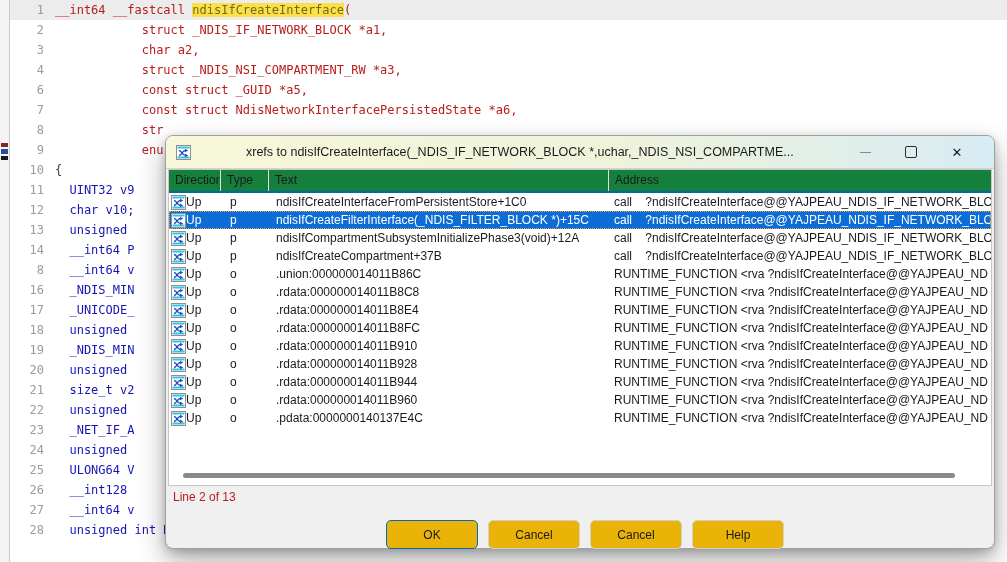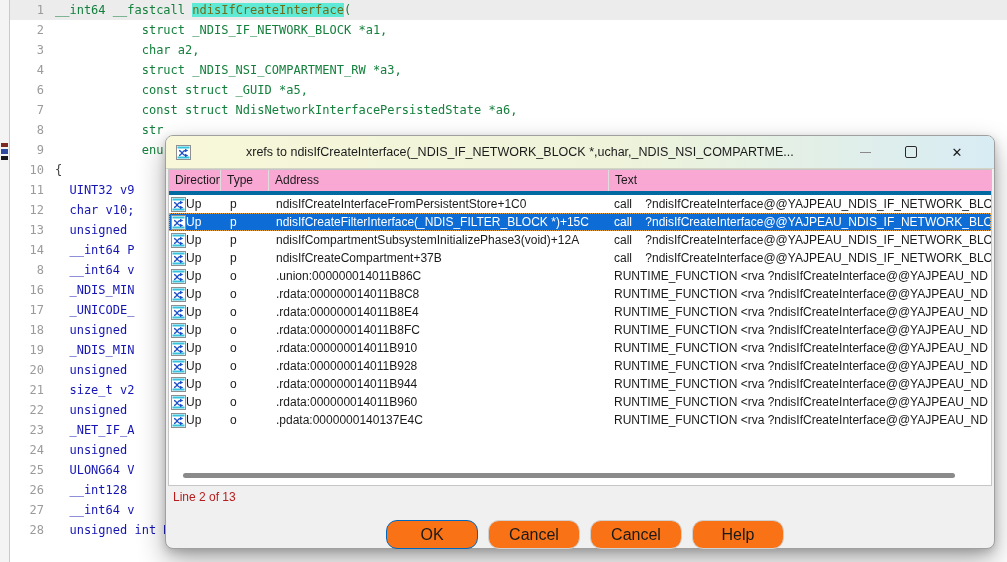--- a/index.html
+++ b/index.html
@@ -10,63 +10,63 @@
   .nav-mark{position:absolute;left:1px;width:7px;}
   .nav-mark.m1{top:143px;height:4px;background:#7d2a22;}
   .nav-mark.m2{top:149px;height:5px;background:#2b4ba0;}
   .nav-mark.m3{top:156px;height:4px;background:#16181c;}
   
   .code{position:absolute;left:10px;top:0;width:997px;height:562px;}
   .code-line{height:20px;line-height:20px;white-space:pre;
     font-family:"DejaVu Sans Mono","Liberation Mono",monospace;font-size:12px;}
   .code-line.cur{background:#ececec;}
   .ln{display:inline-block;width:34px;text-align:right;padding-right:11px;color:#9b9b9b;}
-  .seg-k{color:#15803d;}
+  .seg-k{color:#b91c1c;}
   .seg-d{color:#3c3c3c;}
   .seg-v{color:#1515b5;}
   .seg-c{color:#8a8ad0;}
-  .seg-hl{background:#5eead4;color:#6f6b1d;}
+  .seg-hl{background:#fde047;color:#6f6b1d;}
   
   .dialog{position:absolute;left:165px;top:135px;width:828px;height:412px;background:#f0f0f0;
     border:1px solid #a0a0a0;border-radius:8px;
     box-shadow:0 12px 28px rgba(0,0,0,.32),0 3px 8px rgba(0,0,0,.18);}
   .titlebar{position:absolute;left:0;top:0;right:0;height:32px;border-radius:7px 7px 0 0;
     background:linear-gradient(90deg,#f8f7d9 0%,#eef3da 55%,#d8ecf4 100%);
     display:flex;align-items:center;border-bottom:1px solid #d5d5c5;}
   .titlebar .icon-box{margin:0 9px 0 10px;flex:0 0 auto;display:flex;}
   .title-text{font-size:12.5px;color:#1b1b1b;white-space:nowrap;overflow:hidden;flex:1 1 auto;margin-left:46px;}
   .win-btns{display:flex;align-items:center;height:100%;flex:0 0 auto;margin-right:14px;}
   .win-btn{width:46px;height:100%;display:flex;align-items:center;justify-content:center;cursor:default;}
   .glyph-min{width:11px;height:1px;background:#8a8a8a;}
   .glyph-max{width:10px;height:10px;border:1.2px solid #2a2a2a;border-radius:2px;}
   .glyph-close{font-size:13px;color:#1a1a1a;line-height:1;}
   
   .list{position:absolute;left:2px;top:33px;width:822px;height:315px;background:#ffffff;
     border:1px solid #c6c6c6;overflow:hidden;}
-  .thead{display:grid;grid-template-columns:52px 48px 340px auto;height:21px;background:#f9a8d4;
-    border-bottom:4px solid #0369a1;font-size:12px;color:#1a1a1a;}
+  .thead{display:grid;grid-template-columns:52px 48px 340px auto;height:21px;background:#15803d;
+    border-bottom:2px solid #0369a1;font-size:12px;color:#1a1a1a;}
   .thead .th{line-height:21px;padding-left:6px;border-right:1px solid #dedede;
     white-space:nowrap;overflow:hidden;}
   .thead .th:last-child{border-right:none;}
   .trow{display:grid;grid-template-columns:52px 48px 340px auto;height:18px;font-size:12px;
     color:#1a1a1a;align-items:center;}
   .trow .td{white-space:pre;overflow:hidden;line-height:18px;}
   .td.dir{display:flex;align-items:center;padding-left:2px;}
   .td.typ{padding-left:9px;}
   .td.addr{padding-left:7px;}
   .td.txt{padding-left:5px;}
   .trow.selected{background:#0d6cd6;color:#ffffff;outline:1px dotted #e8a33c;outline-offset:-1px;}
   .xicon{width:15px;height:15px;flex:0 0 auto;display:block;}
   .hscroll{position:absolute;left:14px;bottom:7px;width:772px;height:5px;border-radius:3px;
     background:#8a8a8a;}
   
   .statusline{position:absolute;left:7px;top:354px;font-size:12px;color:#b91c1c;}
   .btn-row{position:absolute;left:220px;top:384px;display:flex;gap:10px;}
-  .btn{width:90px;height:27px;background:#f97316;border:1px solid #d0d0d0;border-radius:11px;
-    font-size:16px;color:#1a1a1a;display:flex;align-items:center;justify-content:center;cursor:default;}
+  .btn{width:90px;height:27px;background:#eab308;border:1px solid #d0d0d0;border-radius:5px;
+    font-size:12px;color:#1a1a1a;display:flex;align-items:center;justify-content:center;cursor:default;}
   .btn.default{border:1.5px solid #0067c0;}
 </style>
 </head>
 <body>
 
 <svg width="0" height="0" style="position:absolute">
   <defs>
     <symbol id="sym-xref" viewBox="0 0 15 15">
       <rect x="0.5" y="0.5" width="14" height="14" fill="#ffffff" stroke="#8f8f8f" stroke-width="1"></rect>
       <rect x="1.5" y="1.5" width="12" height="2" fill="#35c3de"></rect>
@@ -135,22 +135,22 @@
       <span class="win-btn">
           <span class="glyph-close">✕</span>
         </span>
     </span>
   </div>
 
   <div class="list">
     <div class="thead">
       <div class="th">Direction</div>
       <div class="th">Type</div>
+      <div class="th">Text</div>
       <div class="th">Address</div>
-      <div class="th">Text</div>
     </div>
     <div class="trow">
         <div class="td dir">
           <svg class="xicon">
             <use href="#sym-xref"></use>
           </svg>
           <span>Up</span>
         </div>
         <div class="td typ">p</div>
         <div class="td addr">ndisIfCreateInterfaceFromPersistentStore+1C0</div>

